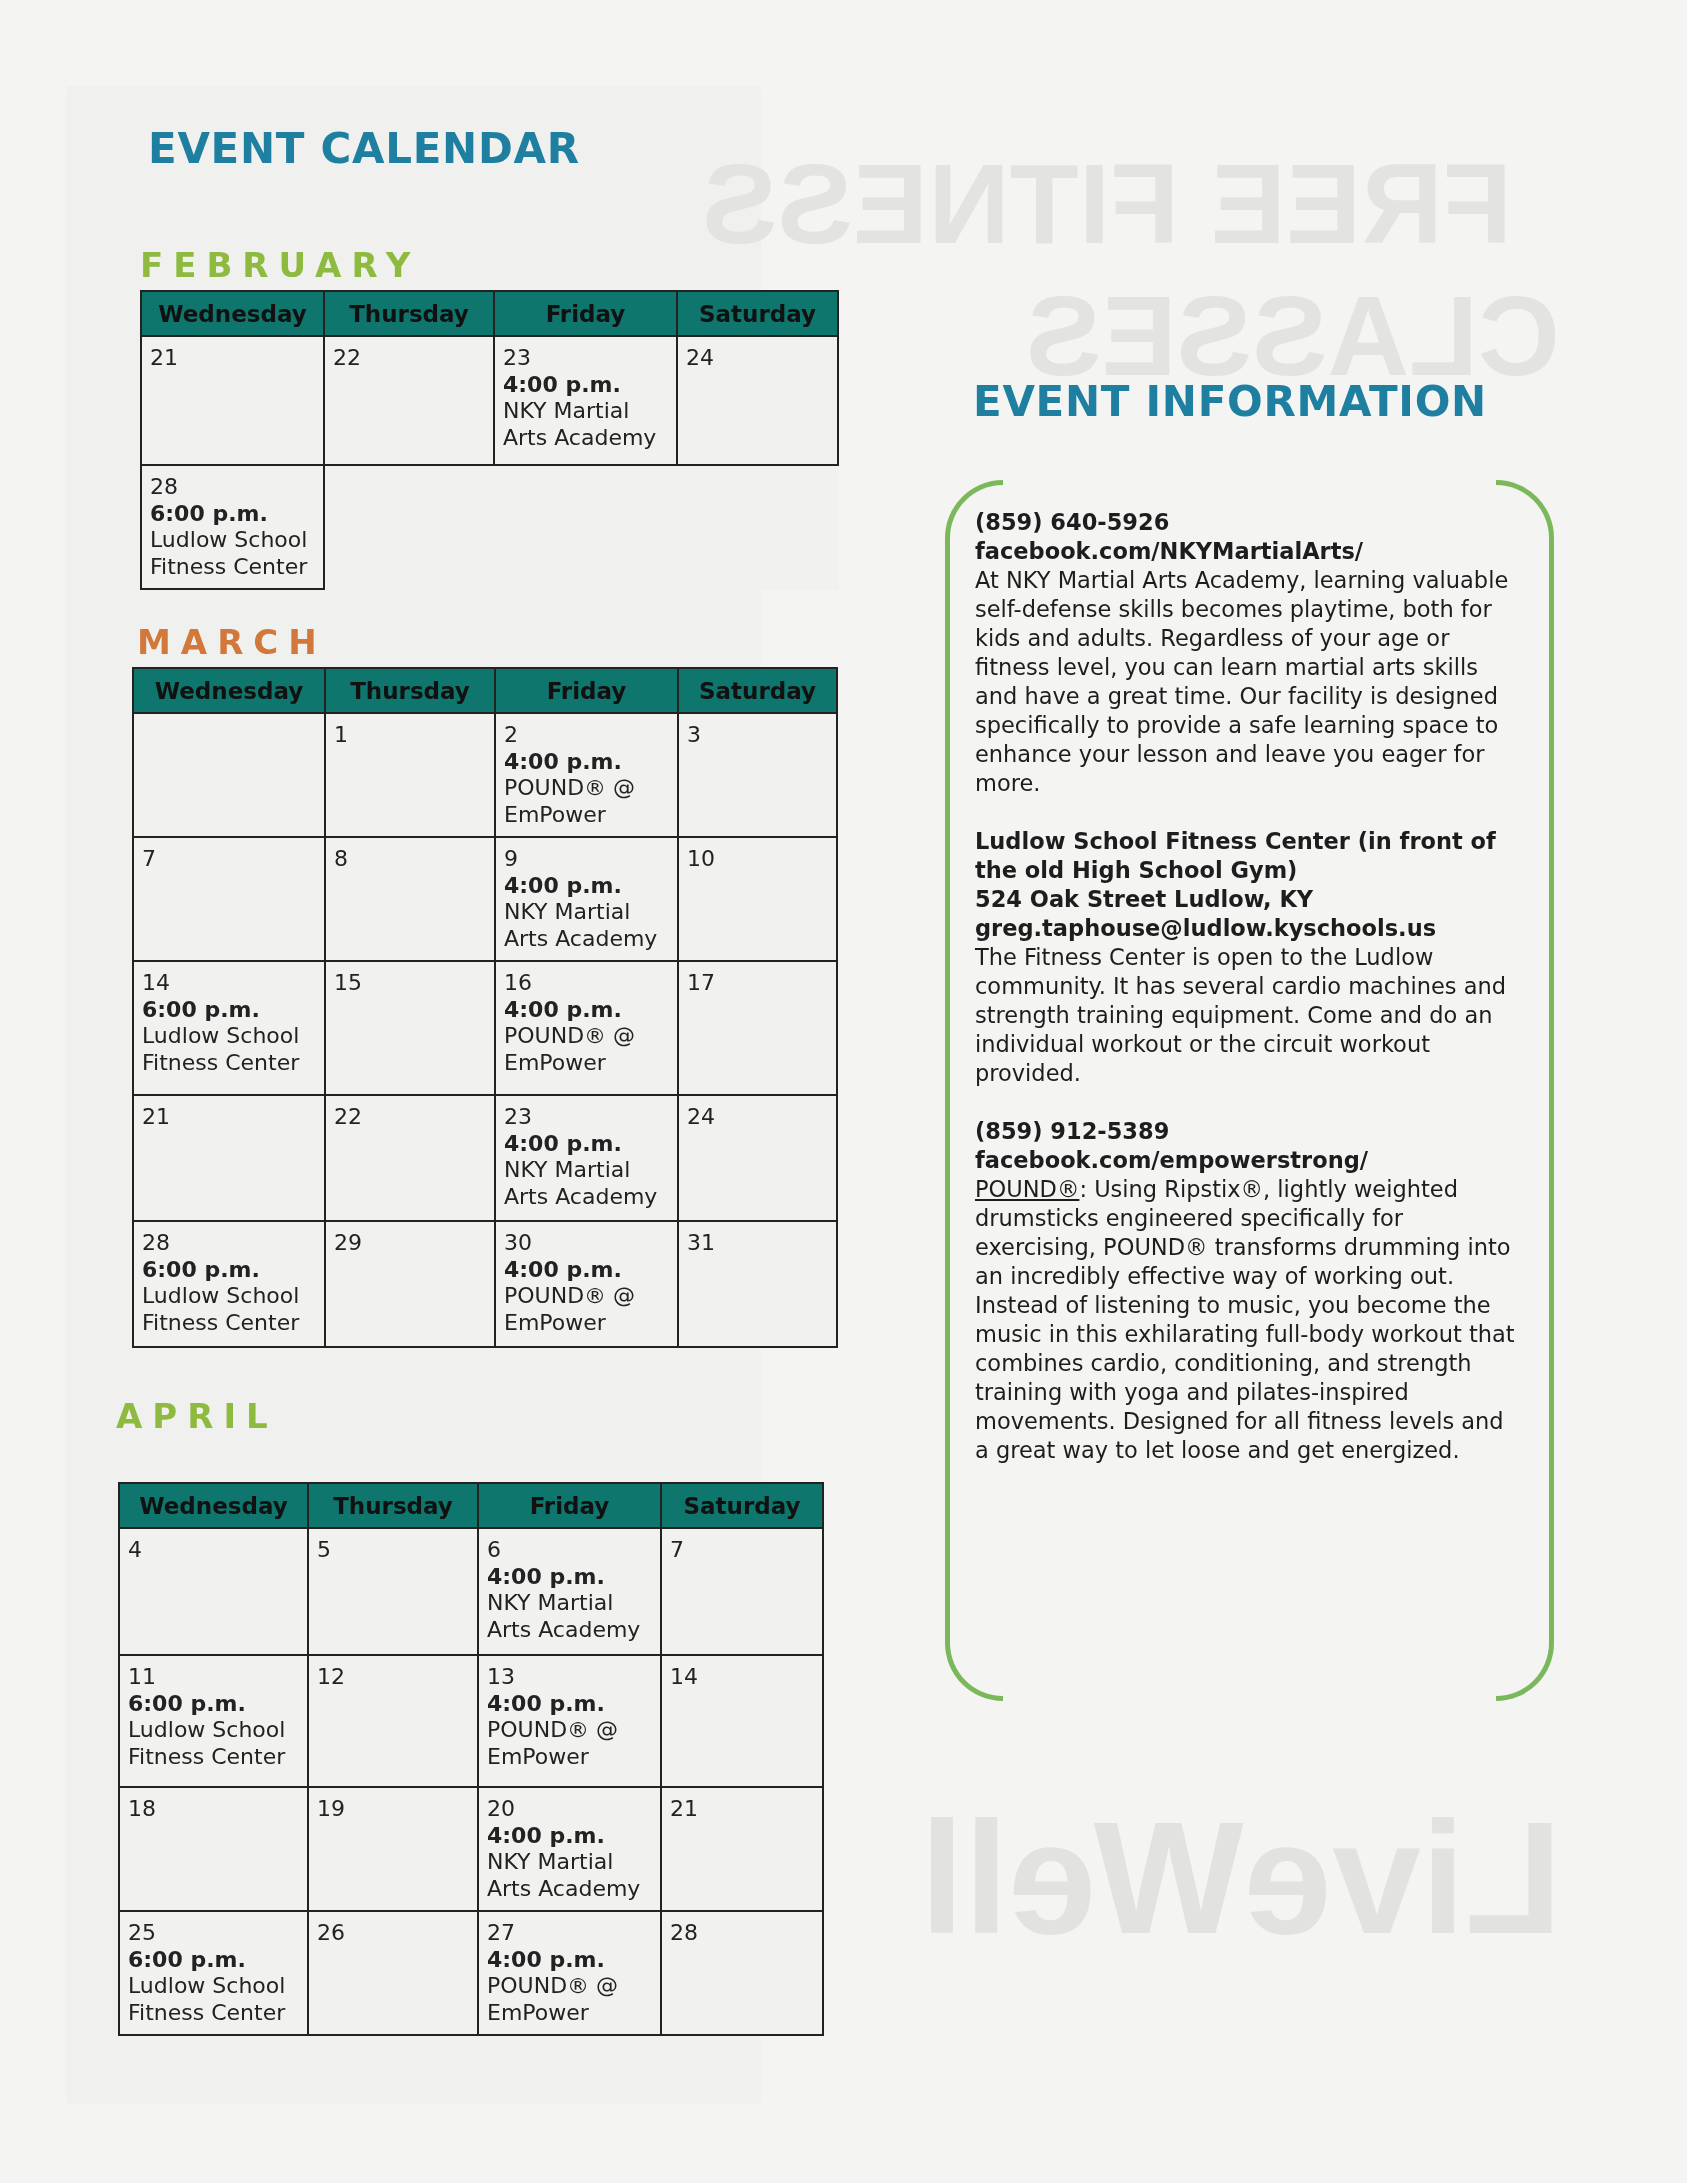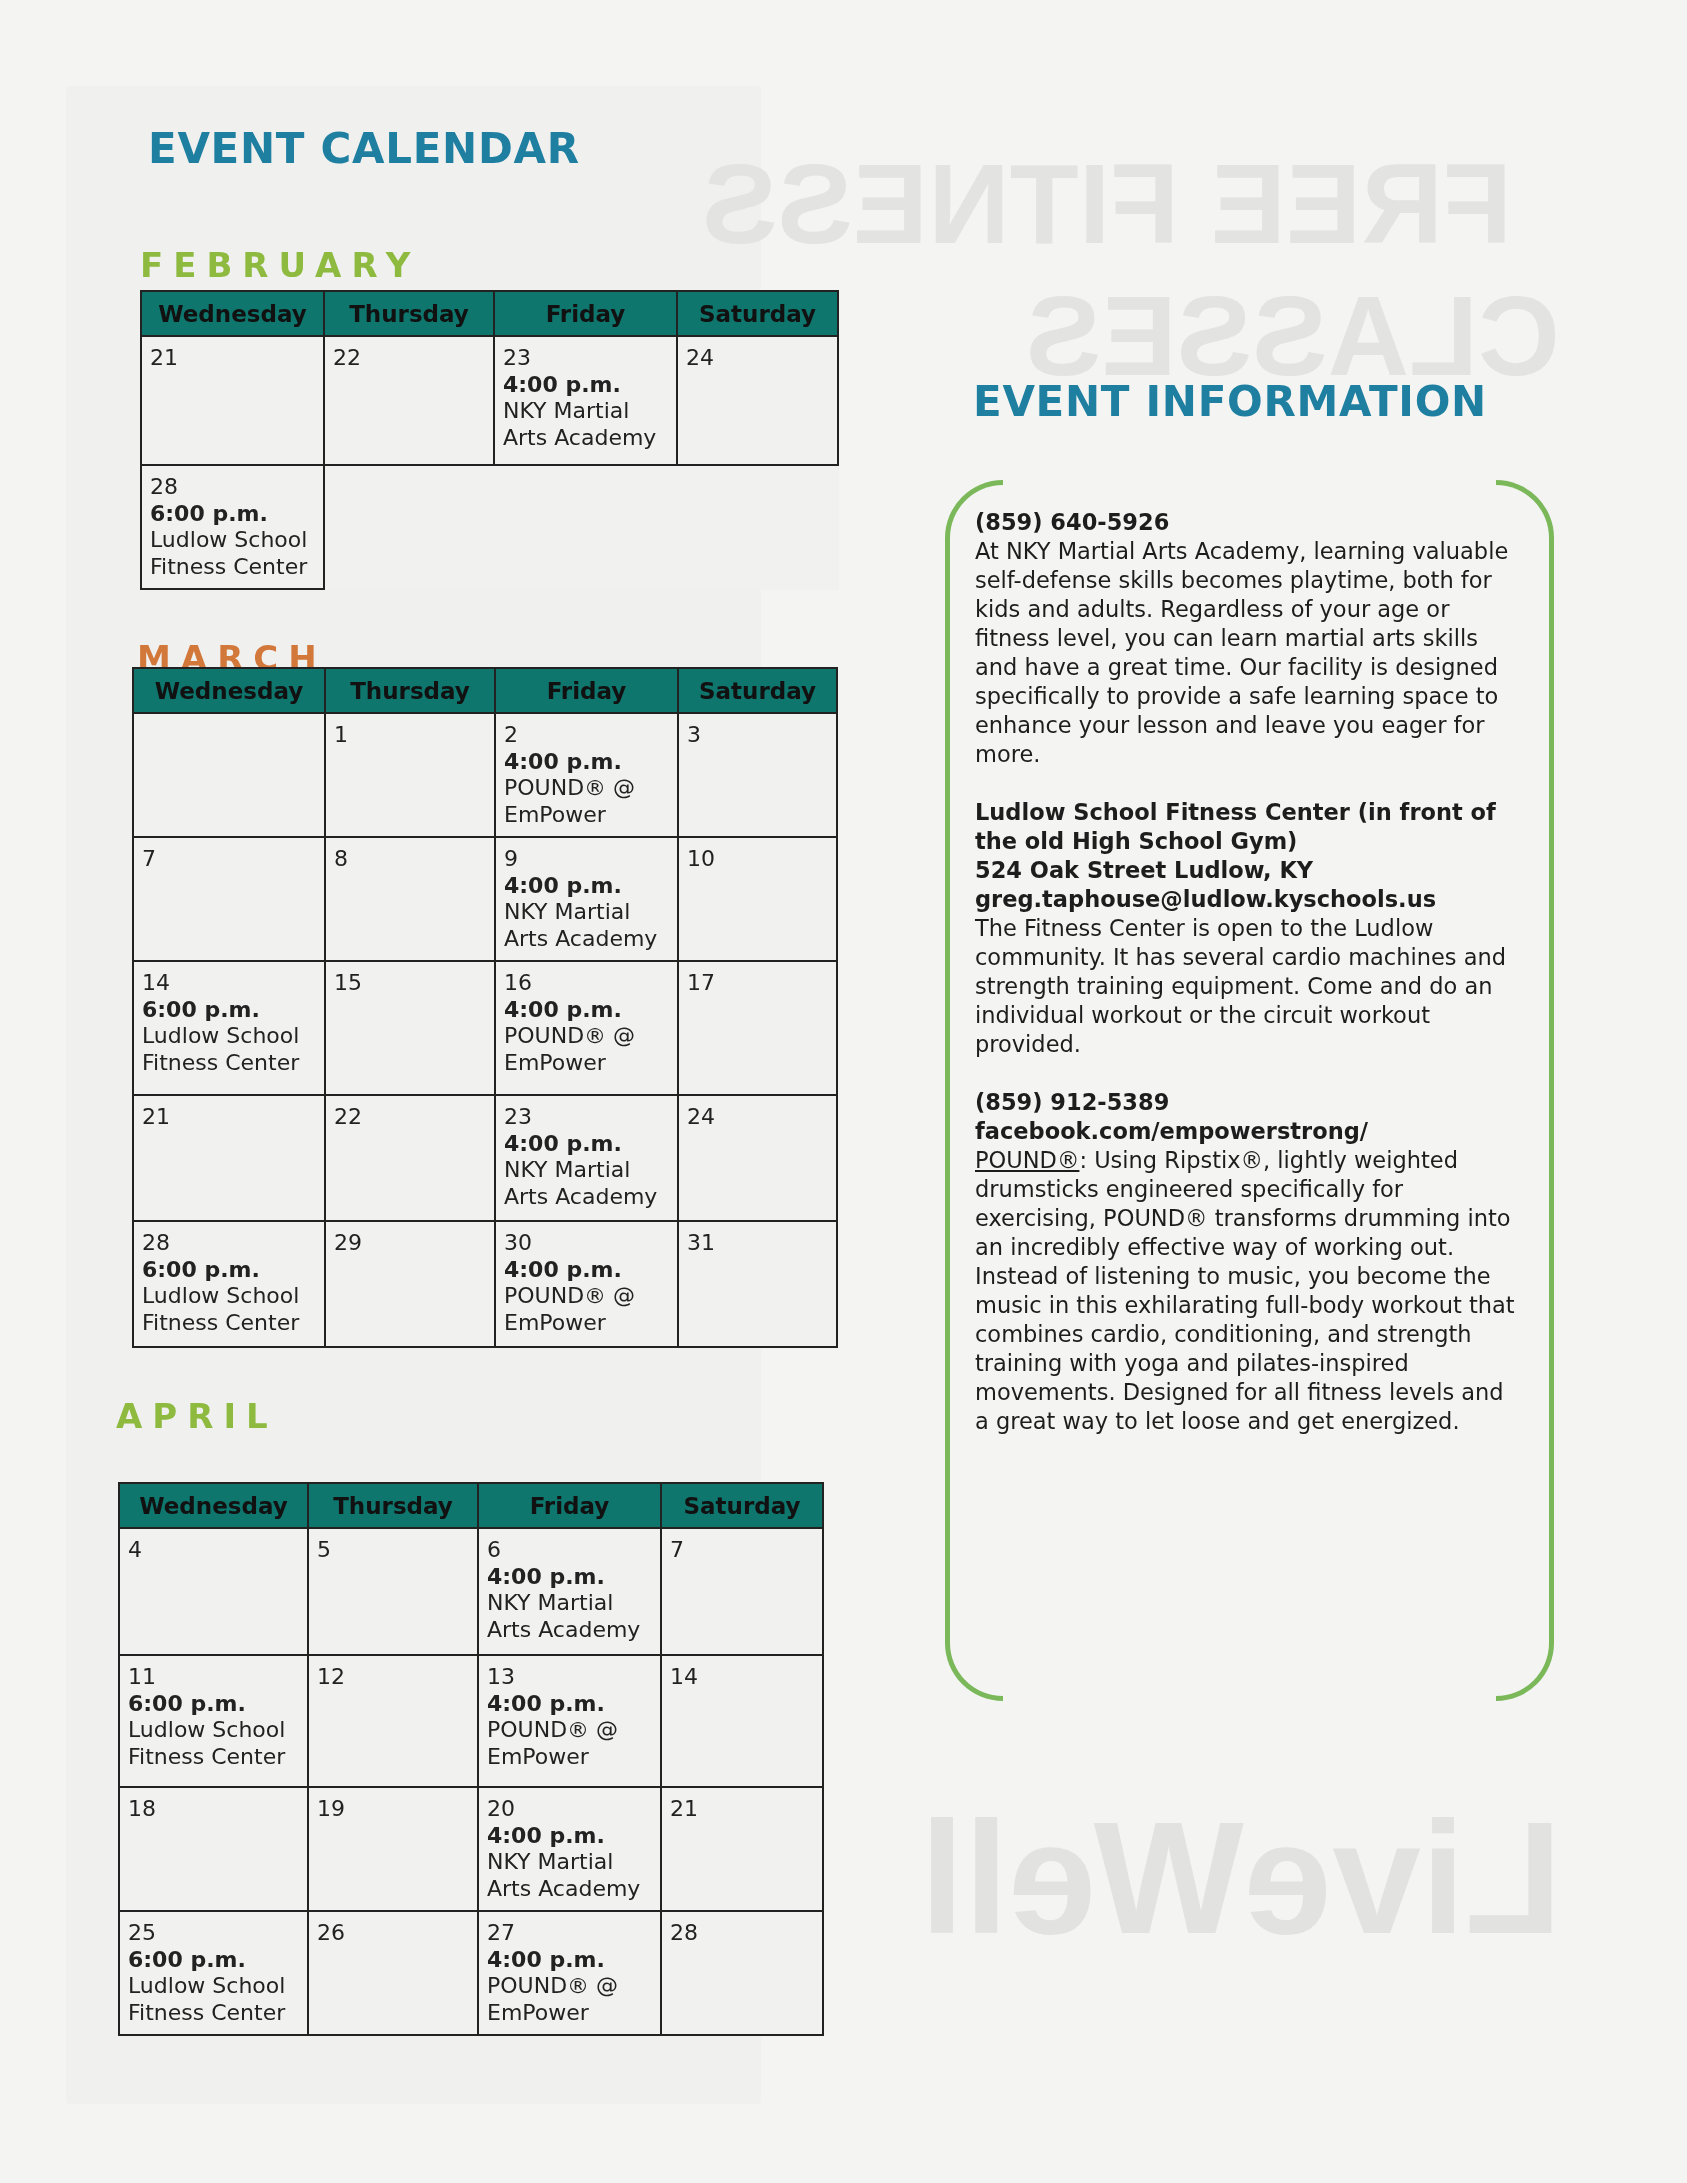--- a/index.html
+++ b/index.html
@@ -116,21 +116,21 @@
           <span class="cell-time">6:00 p.m.</span>
           <span class="cell-place">Ludlow School Fitness Center</span>
         </td>
         <td class="blank"></td>
         <td class="blank"></td>
         <td class="blank"></td>
       </tr>
     </tbody>
   </table>
 
-<h2 class="month" style="left:137px; top:622px; color:#d2783a;margin-top:16px;">MARCH</h2>
+<h2 class="month" style="left:137px; top:622px; color:#d2783a;">MARCH</h2>
 <table class="cal" id="cal-march" style="left:132px; top:667px; width:704px;">
     <colgroup>
       <col style="width: 192px;">
       <col style="width: 170px;">
       <col style="width: 183px;">
       <col style="width: 159px;">
     </colgroup>
     <thead>
       <tr>
         <th>Wednesday</th>
@@ -315,20 +315,21 @@
     </tbody>
   </table>
 
 <h1 class="info-title">EVENT INFORMATION</h1>
 <div class="bracket left"></div>
 <div class="bracket right"></div>
 
 <div class="info-box">
   <div class="info-block">
     <span class="info-bold">(859) 640-5926</span>
+    <span class="info-bold">facebook.com/NKYMartialArts/</span>
     <span class="info-desc">At NKY Martial Arts Academy, learning valuable self-defense skills becomes playtime, both for kids and adults. Regardless of your age or fitness level, you can learn martial arts skills and have a great time. Our facility is designed specifically to provide a safe learning space to enhance your lesson and leave you eager for more.</span>
   </div>
   <div class="info-block">
     <span class="info-bold">Ludlow School Fitness Center (in front of the old High School Gym)</span>
     <span class="info-bold">524 Oak Street Ludlow, KY</span>
     <span class="info-bold">greg.taphouse@ludlow.kyschools.us</span>
     <span class="info-desc">The Fitness Center is open to the Ludlow community. It has several cardio machines and strength training equipment. Come and do an individual workout or the circuit workout provided.</span>
   </div>
   <div class="info-block">
     <span class="info-bold">(859) 912-5389</span>

